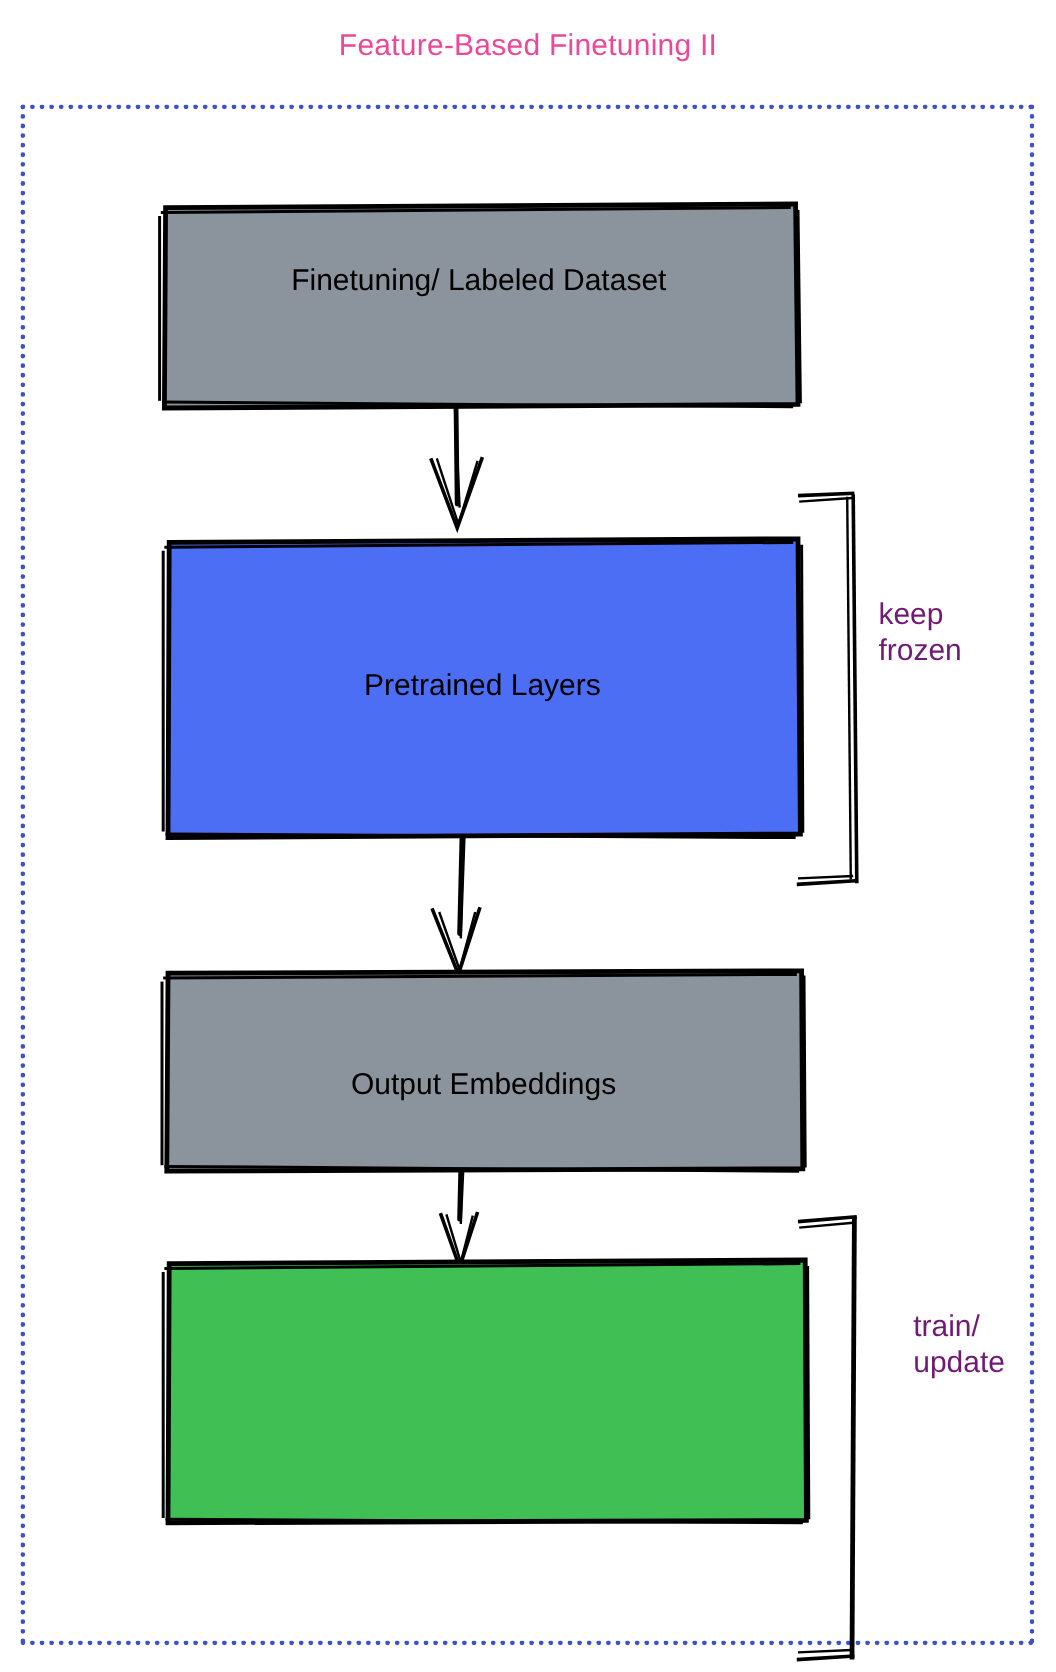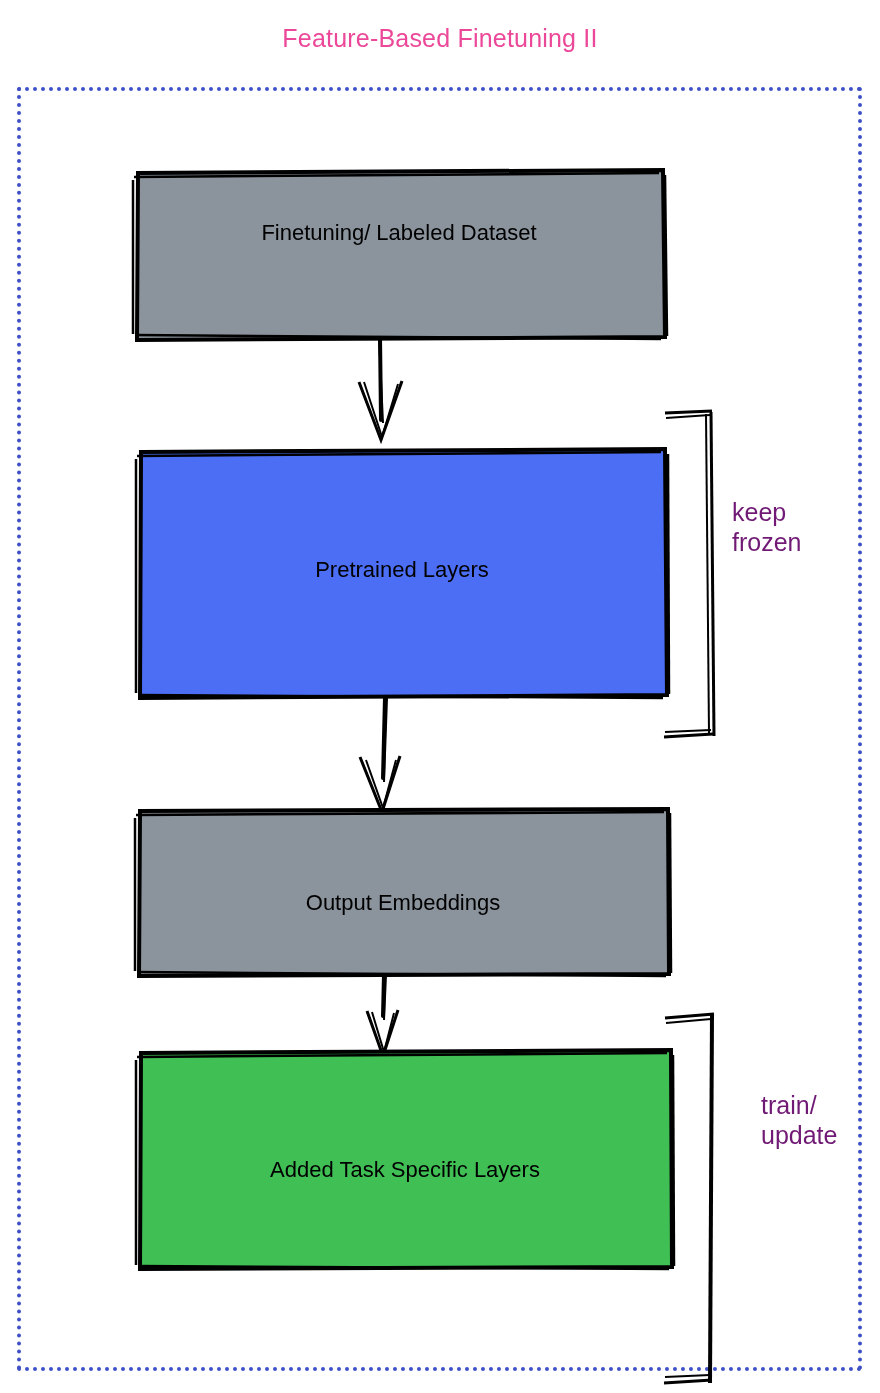--- a/index.html
+++ b/index.html
@@ -45,21 +45,21 @@
   .node-box svg {
     position: absolute;
     left: 0;
     top: 0;
     overflow: visible;
   }
   .node-label {
     position: absolute;
     width: 100%;
     text-align: center;
-    font-size: 22px;
+    font-size: 25px;
     color: #000000;
     font-family: "Liberation Sans", sans-serif;
     white-space: nowrap;
     pointer-events: none;
   }
   
   #node-dataset   { left: 131px; top: 168px; width: 536px; height: 175px; }
   #node-pretrained{ left: 134px; top: 446px; width: 536px; height: 256px; }
   #node-embeddings{ left: 133px; top: 806px; width: 540px; height: 175px; }
   #node-layers    { left: 133px; top: 1047px; width: 544px; height: 226px; }
@@ -175,21 +175,20 @@
 
   <div class="node-box" id="node-layers">
     <svg width="544" height="226" viewBox="0 0 544 226">
       <path d="M7 7 L537 4 L538 221 L6 223 Z" fill="#40bf55"></path>
       <path d="M8 6 L538 3 L539 220 L7 222 Z" fill="none" stroke="#000" stroke-width="4"></path>
       <path d="M4 10 L534 6" fill="none" stroke="#000" stroke-width="2.5"></path>
       <path d="M3 13 L3 218" fill="none" stroke="#000" stroke-width="2.5"></path>
       <path d="M5 219 L536 222" fill="none" stroke="#000" stroke-width="2.5"></path>
       <path d="M540 8 L541 219" fill="none" stroke="#000" stroke-width="2.5"></path>
     </svg>
-    <div class="node-label">Added Task Specific Layers</div>
   </div>
 
   <div class="bracket-label" id="label-keep-frozen">keep
 frozen</div>
 
   <div class="bracket-label" id="label-train-update">train/
 update</div>
 
 </div>
 

